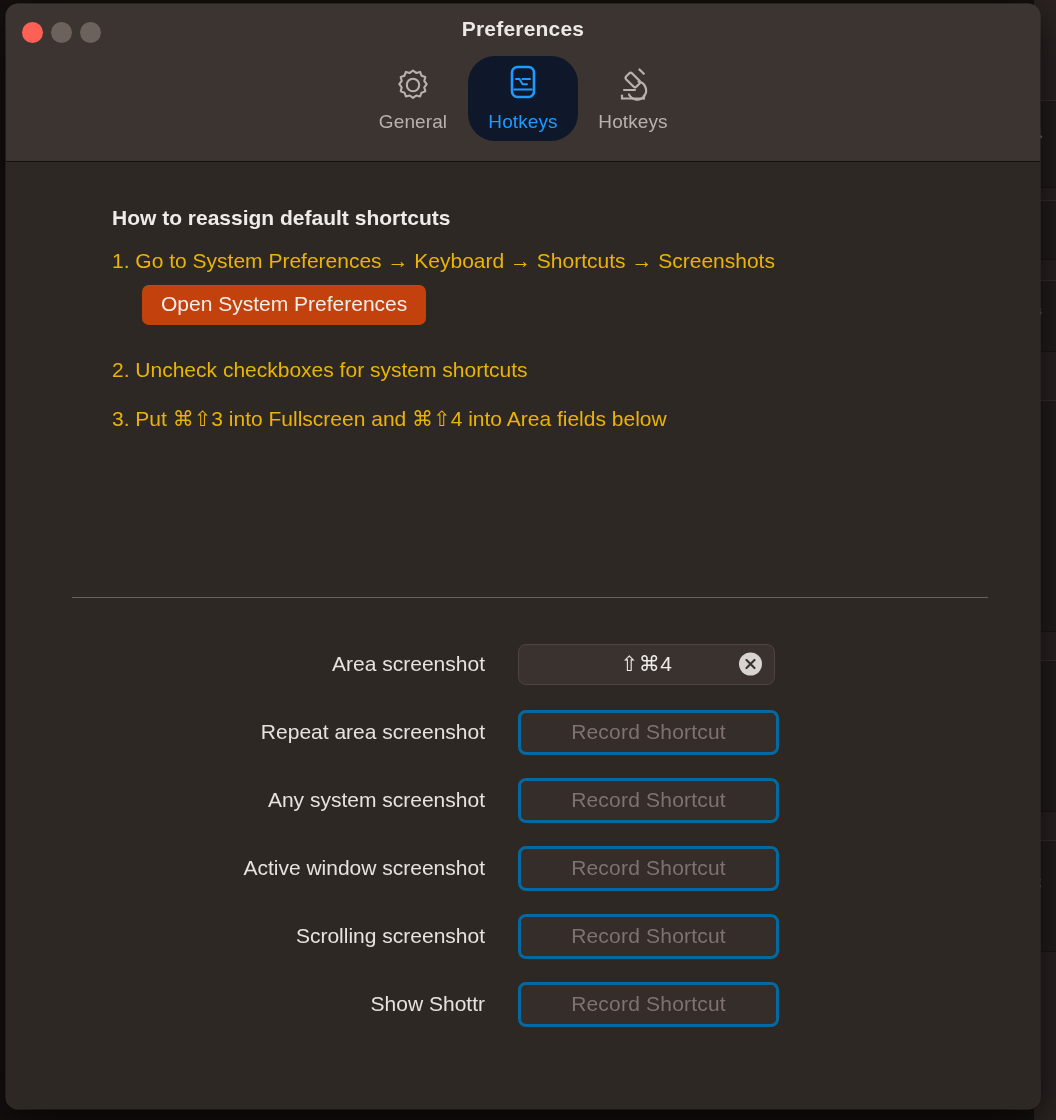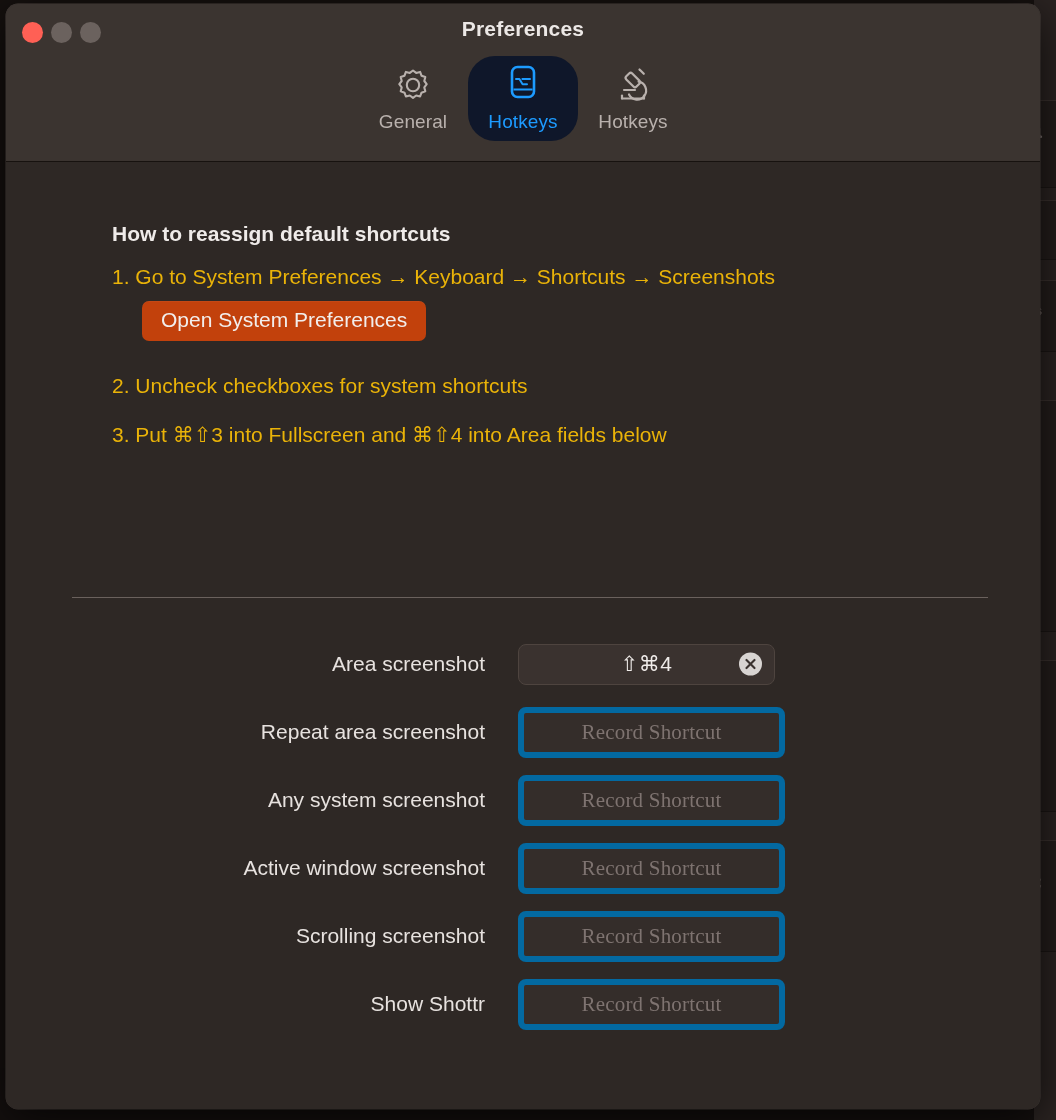--- a/index.html
+++ b/index.html
@@ -134,21 +134,21 @@
   
   #body {
     position: relative;
     height: 948px;
     background: #2e2825;
   }
 
   #howto {
     position: absolute;
     left: 106px;
-    top: 60px;
+    top: 44px;
     width: 880px;
   }
   #howto-title {
     color: #efebe9;
     font-size: 21px;
     font-weight: bold;
     margin: 0 0 18px 0;
   }
   .step {
     color: #eab308;
@@ -211,22 +211,21 @@
     border-radius: 8px;
     background: #3a322f;
     border: 1px solid #4e443f;
     display: flex;
     align-items: center;
     justify-content: center;
     cursor: default;
   }
   .field.empty {
     background: #342d2a;
-    border: 6px solid #0369a1;
-    font-family: Liberation Serif, serif;
+    border: 3px solid #0369a1;
   }
   .field-value {
     color: #f0ecea;
     font-size: 21px;
     letter-spacing: 0.5px;
   }
   .field.empty .field-value {
     color: #7e7370;
     letter-spacing: 0.2px;
   }

